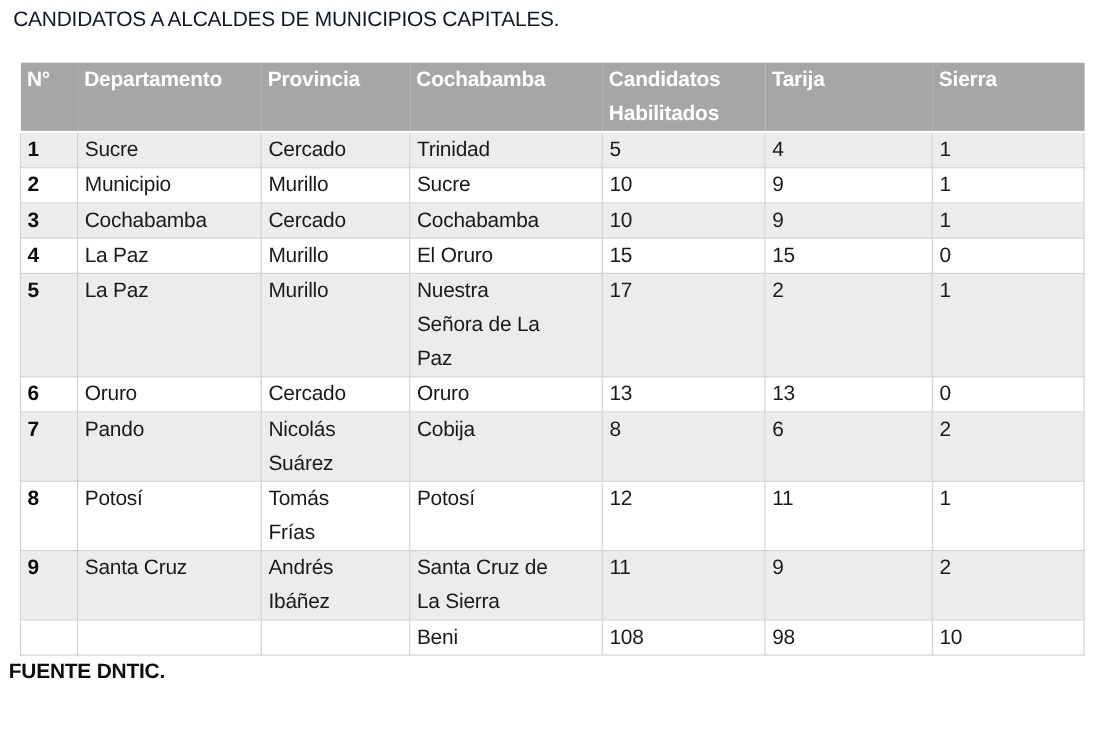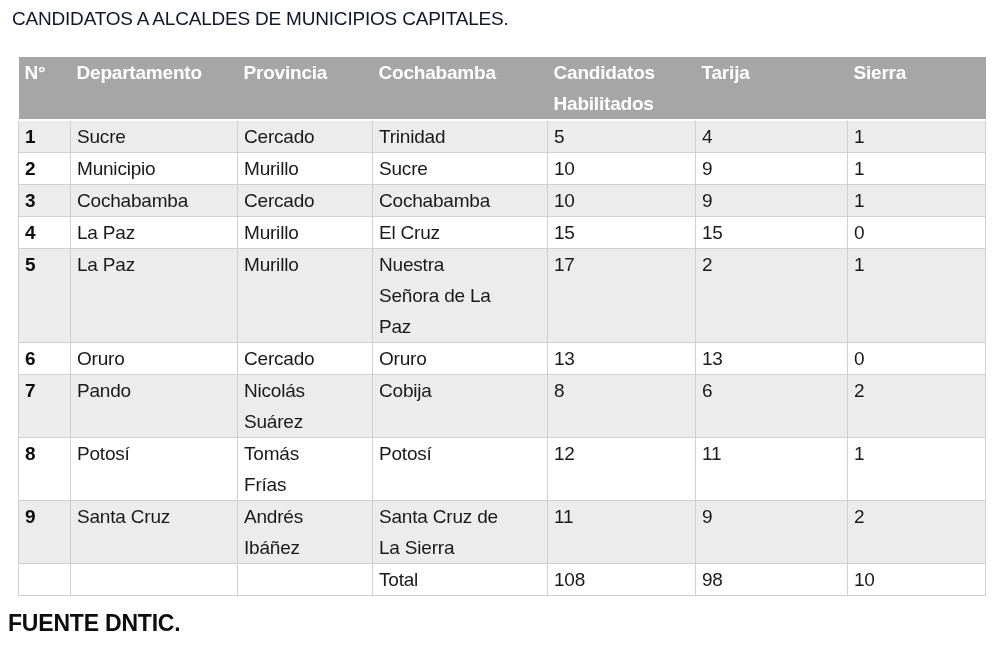--- a/index.html
+++ b/index.html
@@ -54,24 +54,24 @@
     line-height: 31px;
     border: 1px solid #d0d0d0;
     white-space: pre-line;
     letter-spacing: -0.2px;
     overflow: hidden;
   }
   table.cand-table tbody tr { background: #ffffff; }
   table.cand-table tbody tr:nth-child(odd) { background: #ececec; }
   table.cand-table td:first-child { font-weight: bold; color: #0d0d0d; }
   .footer {
-    font-size: 23px;
+    font-size: 19px;
     font-weight: bold;
     line-height: 22px;
-    margin: 16px 0 0 8px;
+    margin: 4px 0 0 8px;
     color: #0d0d0d;
     letter-spacing: -0.2px;
   }
 </style>
 </head>
 <body>
 
 <div class="page">
 
   <div class="title">CANDIDATOS A ALCALDES DE MUNICIPIOS CAPITALES.</div>
@@ -123,21 +123,21 @@
           <td>Cercado</td>
           <td>Cochabamba</td>
           <td>10</td>
           <td>9</td>
           <td>1</td>
         </tr>
         <tr>
           <td>4</td>
           <td>La Paz</td>
           <td>Murillo</td>
-          <td>El Cruz</td>
+          <td>El Oruro</td>
           <td>15</td>
           <td>15</td>
           <td>0</td>
         </tr>
         <tr>
           <td>5</td>
           <td>La Paz</td>
           <td>Murillo</td>
           <td>Nuestra
 Señora de La
@@ -183,21 +183,21 @@
           <td>Santa Cruz de
 La Sierra</td>
           <td>11</td>
           <td>9</td>
           <td>2</td>
         </tr>
         <tr>
           <td></td>
           <td></td>
           <td></td>
-          <td>Total</td>
+          <td>Beni</td>
           <td>108</td>
           <td>98</td>
           <td>10</td>
         </tr>
       </tbody>
   </table>
 
   <div class="footer">FUENTE DNTIC.</div>
 
 </div>

